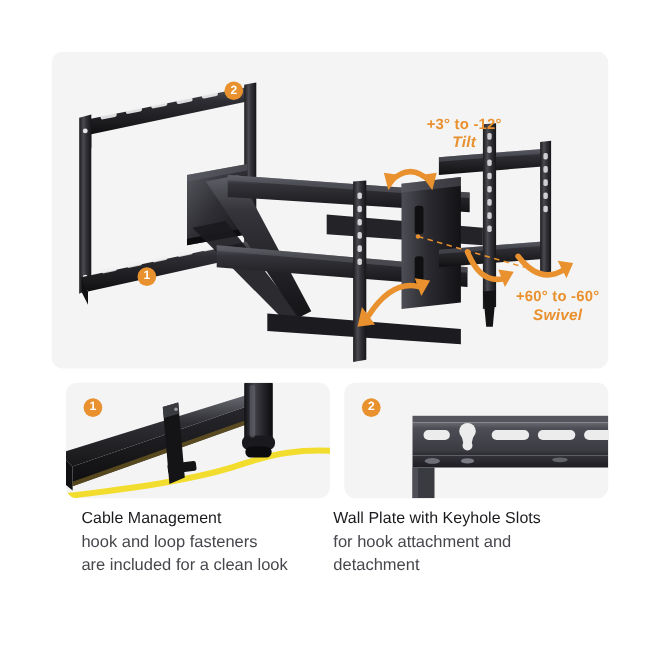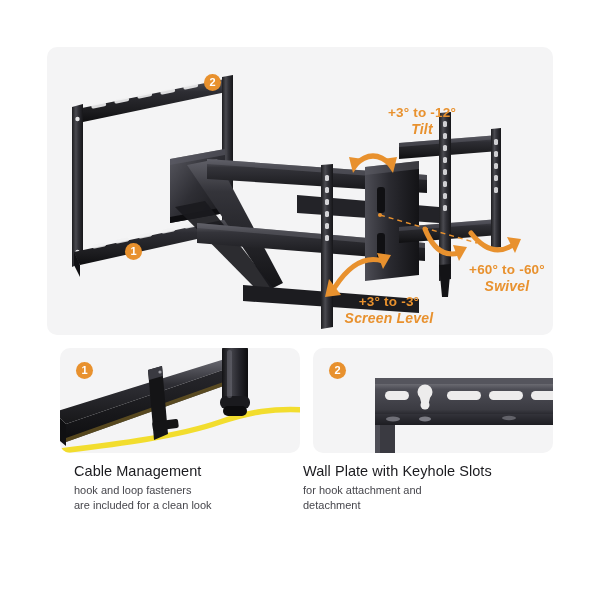--- a/index.html
+++ b/index.html
@@ -106,21 +106,21 @@
 
   .caption-title {
     font-size: 14.5px;
     font-weight: normal;
     color: #1b1b1f;
     margin: 0 0 4px 0;
     letter-spacing: 0.05px;
     white-space: nowrap;
   }
   .caption-body {
-    font-size: 11px;
+    font-size: 15px;
     color: #46464c;
     line-height: 1.38;
     margin: 0;
   }
   .caption-body span { display: block; }
 </style>
 </head>
 <body>
 
 <div id="infographic">
@@ -301,24 +301,20 @@
     </svg>
 
     <div class="badge badge-hero-2">2</div>
     <div class="badge badge-hero-1">1</div>
 
     <div class="anno anno-tilt">
       <span class="l1">+3° to -12°</span>
       <span class="l2">Tilt</span>
     </div>
 
-    <div class="anno anno-level">
-      <span class="l1">+3° to -3°</span>
-      <span class="l2">Screen Level</span>
-    </div>
 
     <div class="anno anno-swivel">
       <span class="l1">+60° to -60°</span>
       <span class="l2">Swivel</span>
     </div>
   </div>
 
   <div class="feature-panel left">
     <svg width="240" height="105" viewBox="0 0 240 105">
       <defs>

